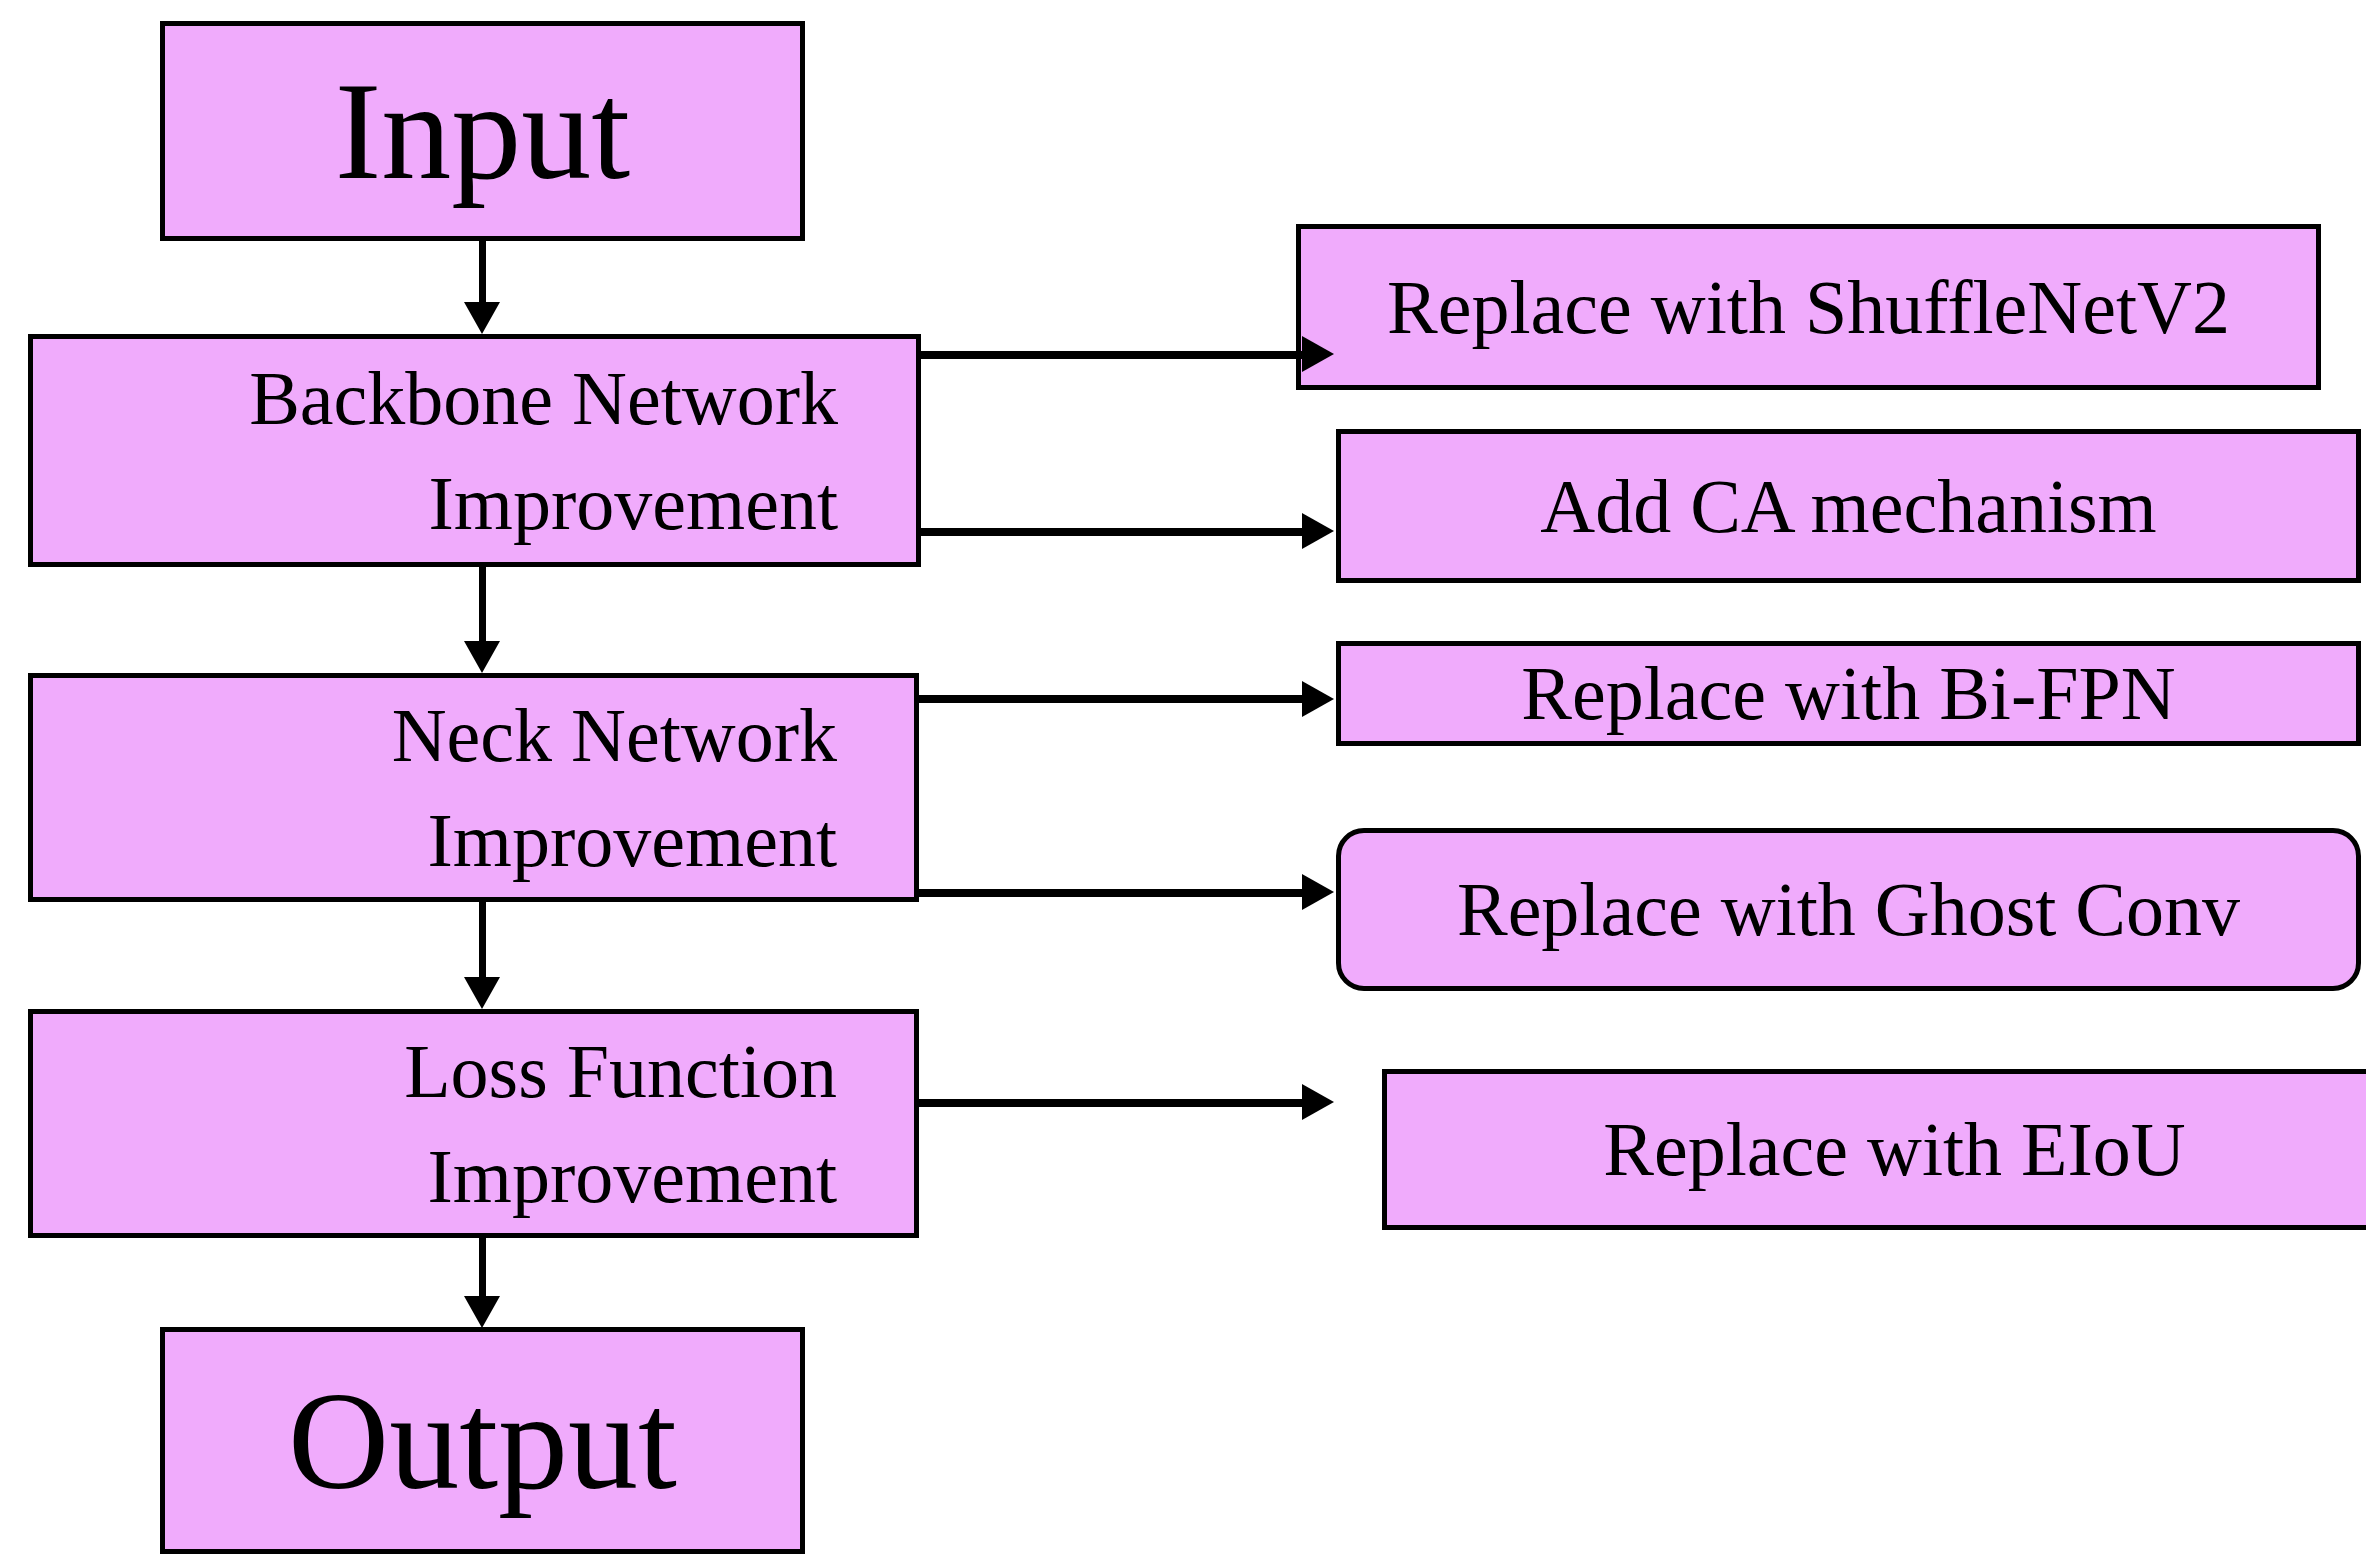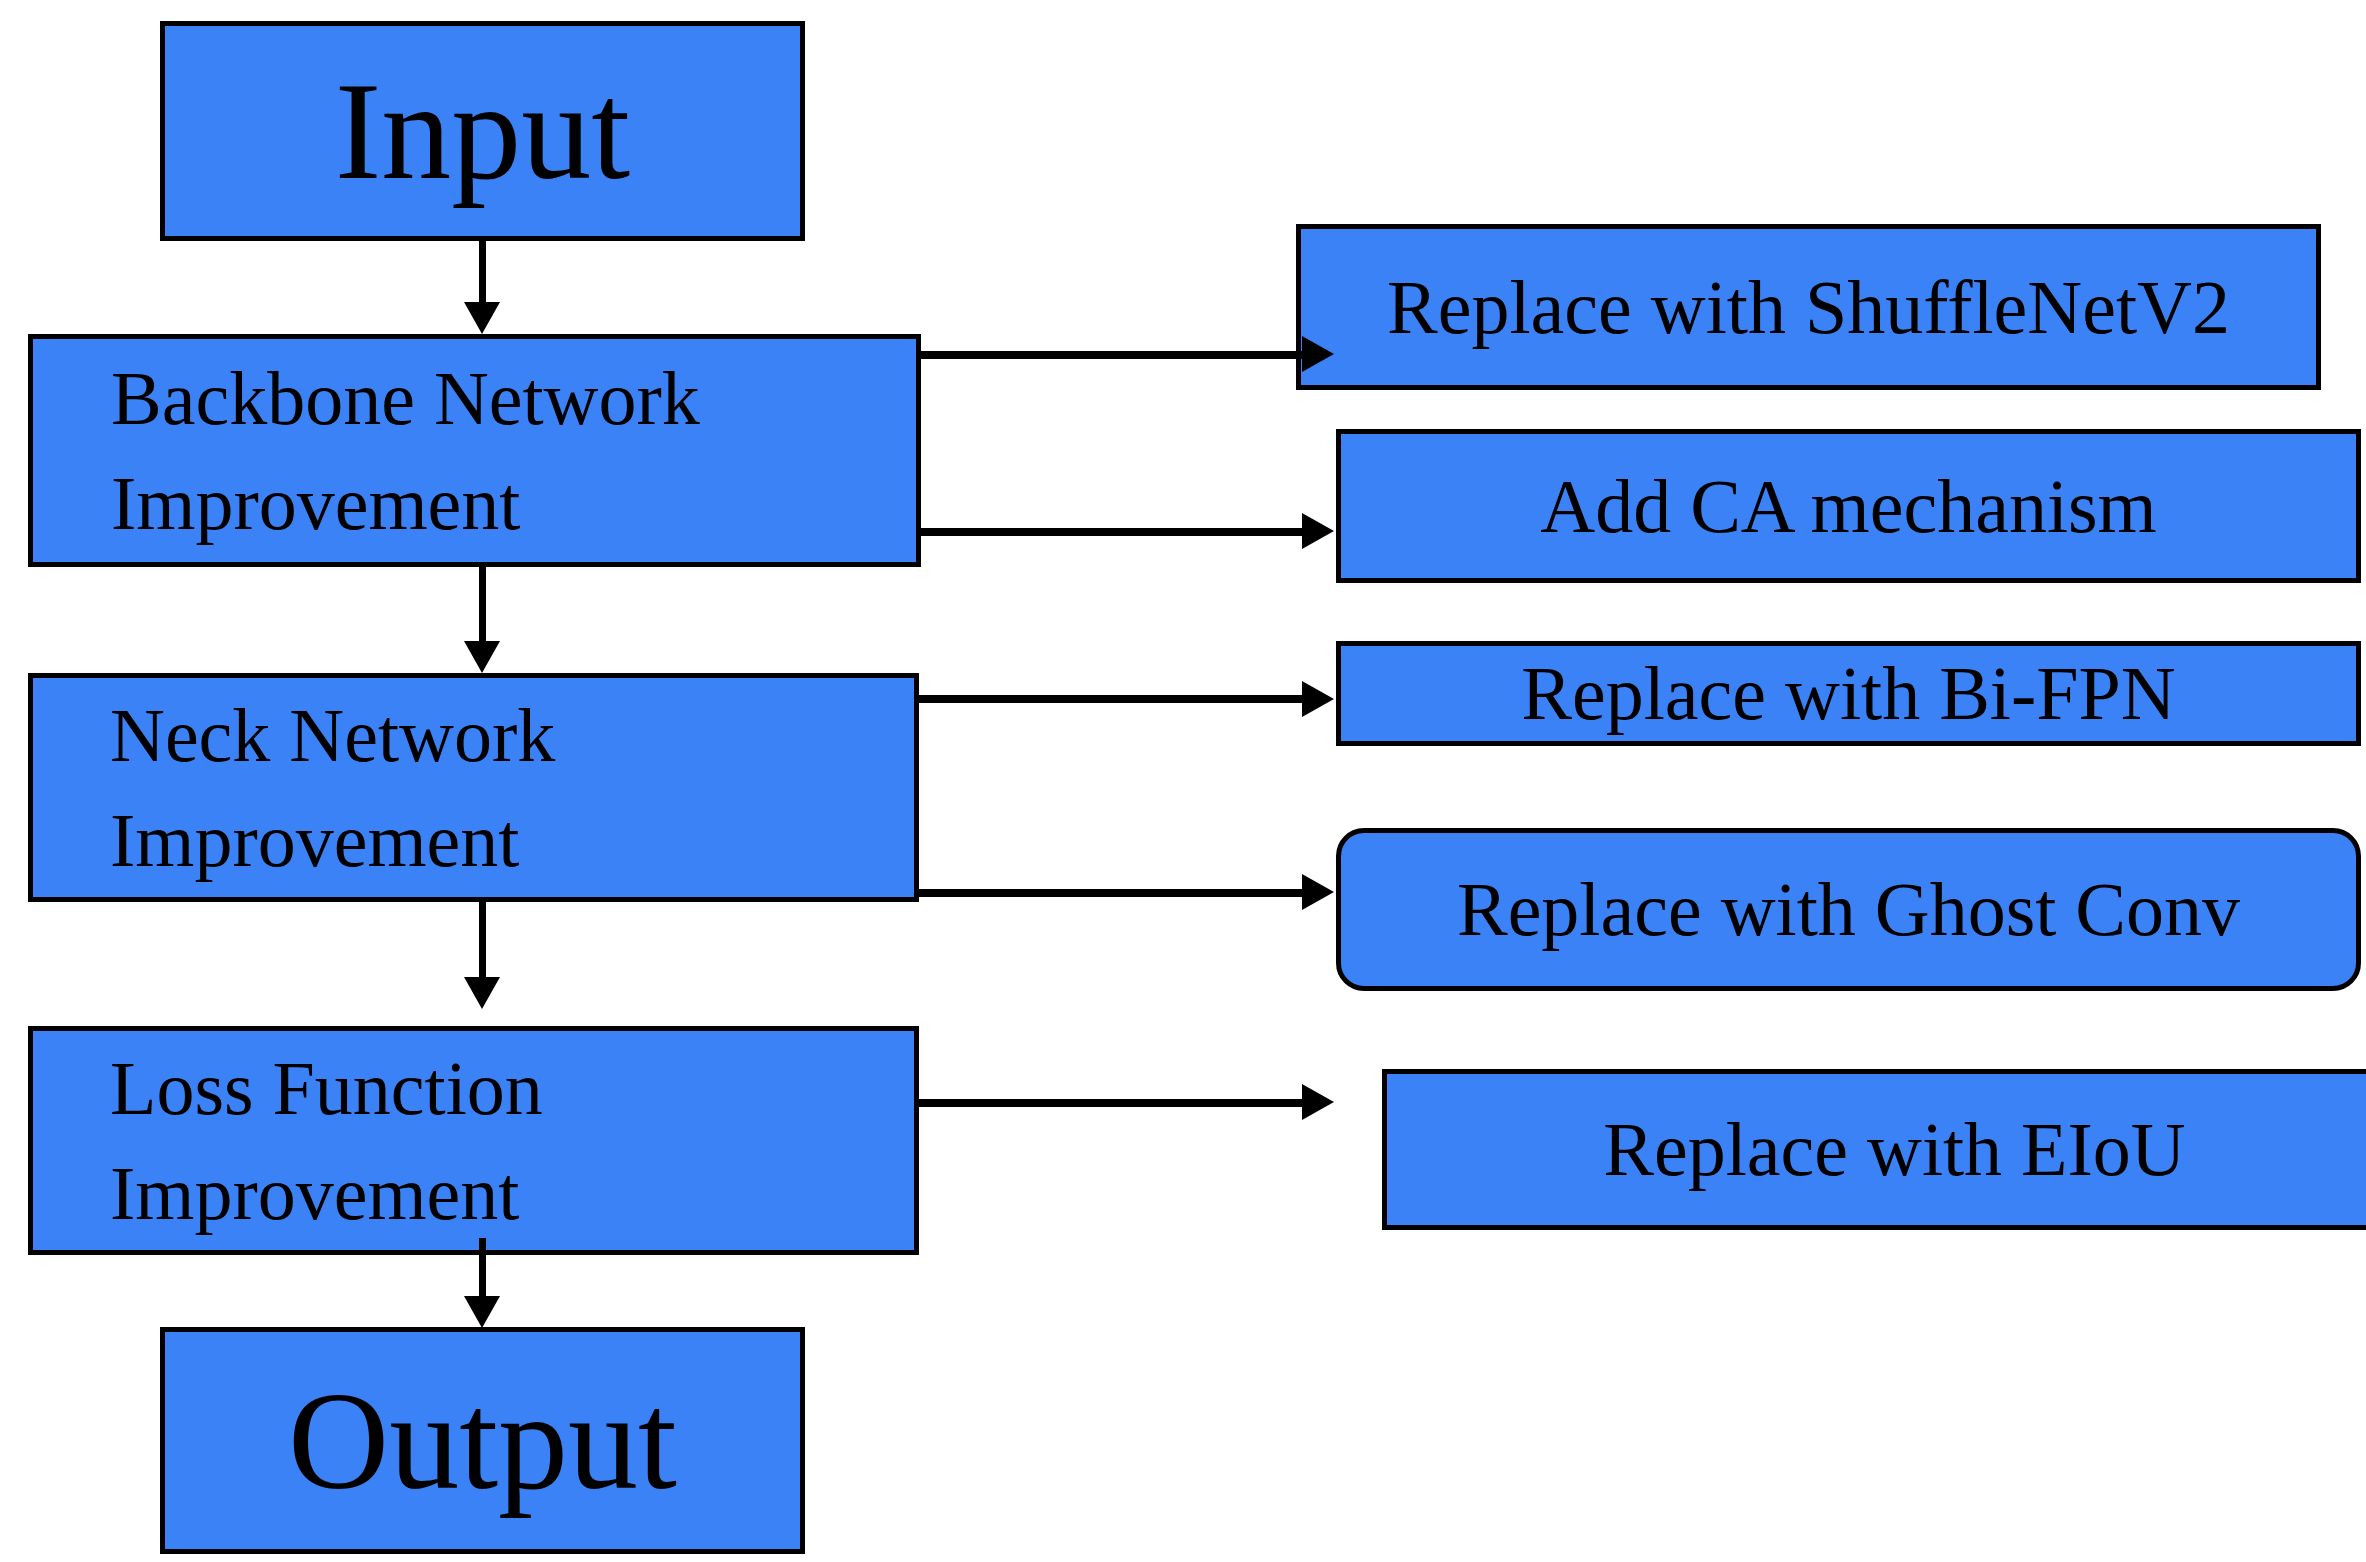--- a/index.html
+++ b/index.html
@@ -11,27 +11,27 @@
     position: relative;
     width: 2366px;
     height: 1562px;
     background: #ffffff;
     font-family: "Liberation Serif", "DejaVu Serif", serif;
     color: #000000;
     overflow: hidden;
   }
   .node {
     position: absolute;
-    background: #3b82f6;
+    background: #f0abfc;
     border: 5.6px solid #000000;
     box-sizing: border-box;
     display: flex;
     align-items: center;
     justify-content: center;
-    text-align: left;
+    text-align: right;
   }
   .title-label {
     font-size: 140px;
     line-height: 1;
     white-space: nowrap;
   }
   .box-label {
     font-size: 76px;
     line-height: 1.38;
   }
@@ -80,21 +80,21 @@
   </div>
 
   <div class="node" style="left:28px; top:334px; width:893px; height:233px;">
     <span class="box-label left-label">Backbone Network Improvement</span>
   </div>
 
   <div class="node" style="left:28px; top:673px; width:891px; height:229px;">
     <span class="box-label left-label">Neck Network Improvement</span>
   </div>
 
-  <div class="node" style="left:28px; top:1009px; width:891px; height:229px;margin-top:17px;">
+  <div class="node" style="left:28px; top:1009px; width:891px; height:229px;">
     <span class="box-label left-label">Loss Function Improvement</span>
   </div>
 
   <div class="node" style="left:160px; top:1327px; width:645px; height:227px;">
     <span class="title-label">Output</span>
   </div>
 
   <div class="node" style="left:1296px; top:224px; width:1025px; height:166px;">
     <span class="box-label right-label">Replace with ShuffleNetV2</span>
   </div>

